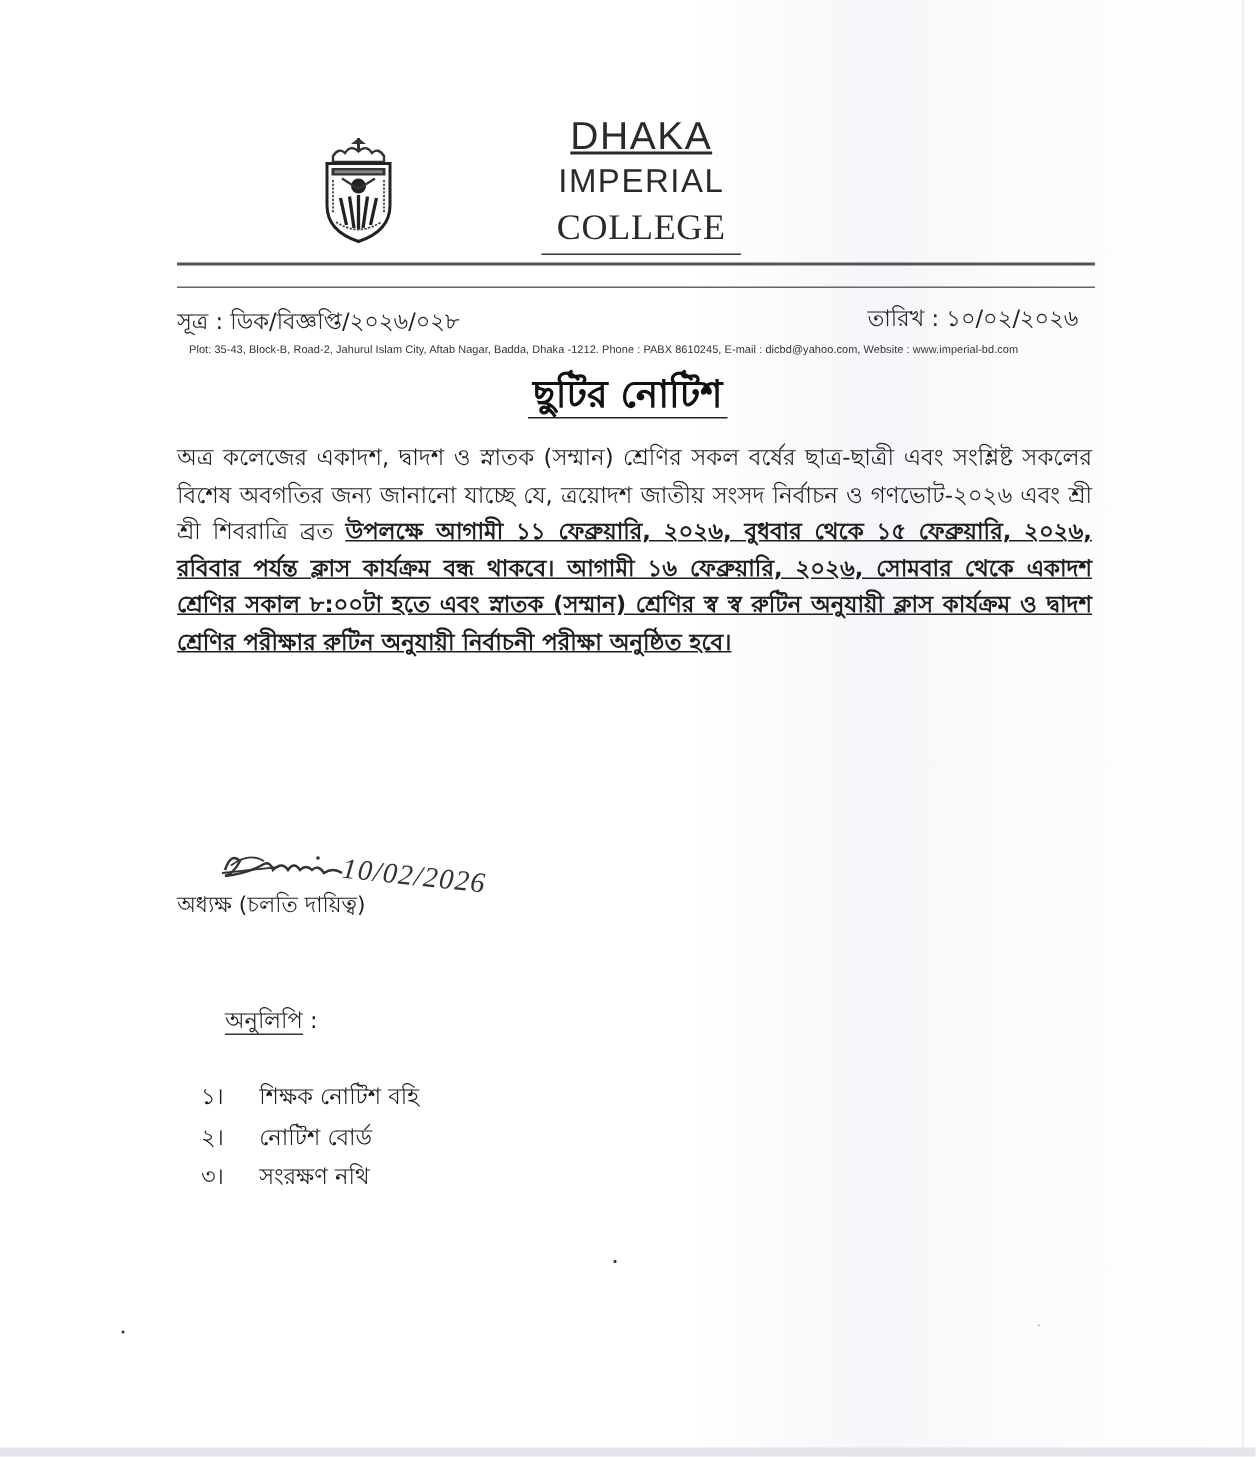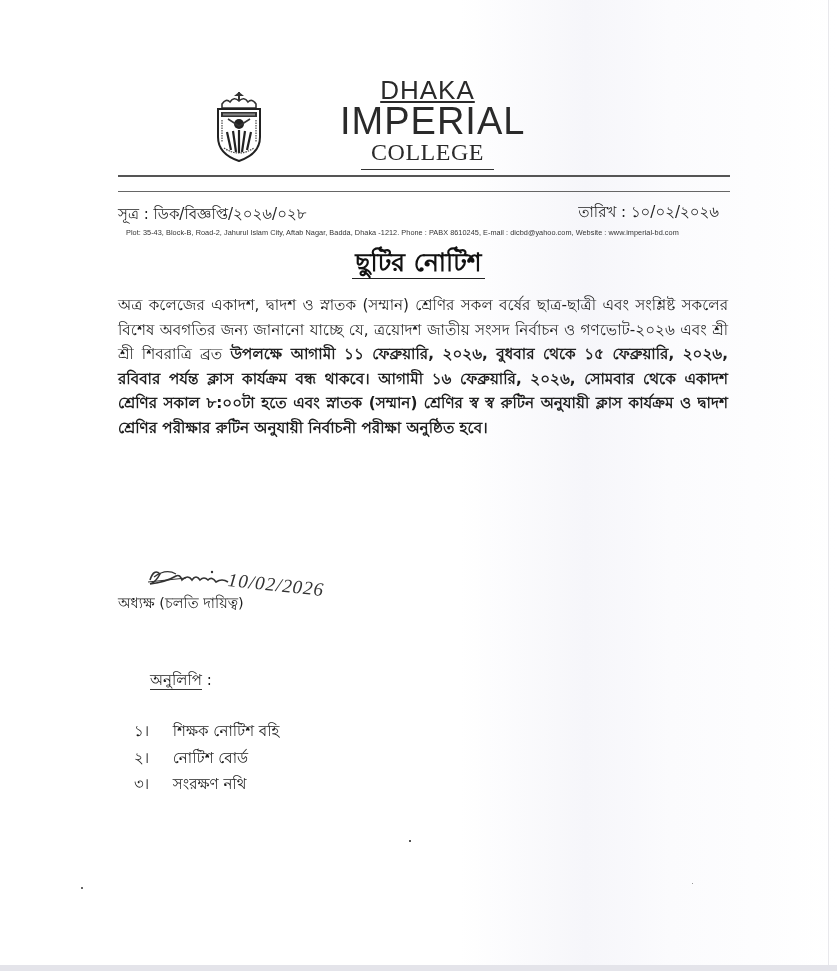--- a/index.html
+++ b/index.html
@@ -7,38 +7,38 @@
     width: 837px; height: 971px; background: #ffffff; position: relative; overflow: hidden;
     font-family: "DejaVu Sans", "Liberation Sans", sans-serif; color: #1a1a1a;
   }
   .page { position: absolute; left: 0; top: 0; width: 837px; height: 971px;
     background: linear-gradient(90deg, #ffffff 0%, #ffffff 55%, #f6f6fa 70%, #fbfbfd 80%, #ffffff 100%); }
   .right-edge { position: absolute; right: 8px; top: 0; width: 1px; height: 965px; background: #e8e8ec; }
   .bottom-edge { position: absolute; left: 0; bottom: 0; width: 837px; height: 6px; background: #e4e4ea; }
   .logo { position: absolute; left: 214px; top: 92px; width: 50px; height: 70px; }
   .brand { position: absolute; left: 340px; top: 76px; width: 175px; text-align: center; color: #2a2a2a; }
   .brand .l1 { font-family: "Liberation Sans", sans-serif; font-size: 26px; letter-spacing: 1px; line-height: 28px; text-decoration: underline; }
-  .brand .l2 { font-family: "Liberation Sans", sans-serif; font-size: 38px; letter-spacing: 1px; line-height: 34px; }
+  .brand .l2 { font-family: "Liberation Sans", sans-serif; font-size: 22px; letter-spacing: 1px; line-height: 34px; }
   .brand .l3 { font-family: "Liberation Serif", serif; font-size: 24px; letter-spacing: 0.5px; line-height: 28px;
     display: inline-block; border-bottom: 1.5px solid #333; padding: 0 10px 3px 10px; }
 
   .addr-bar { position: absolute; left: 118px; top: 175px; width: 612px; border-top: 2px solid #555; border-bottom: 1.5px solid #666;
     height: 14px; }
   .addr-text { position: absolute; left: 8px; top: 15px; font-family: "Liberation Sans", sans-serif; font-size: 7.3px; font-weight: normal;
     color: #333; white-space: nowrap; letter-spacing: 0.05px; margin-top: 36px; }
 
   .ref { position: absolute; left: 118px; top: 202px; font-size: 15px; color: #222; }
   .date { position: absolute; right: 118px; top: 200px; font-size: 15px; color: #222; }
 
   .title { position: absolute; left: 0; width: 837px; top: 243px; text-align: center; }
   .title span { font-size: 25px; font-weight: bold; color: #111; border-bottom: 1.5px solid #222; padding: 0 3px 1px 3px; }
 
   .body { position: absolute; left: 118px; top: 293px; width: 610px; font-size: 15.2px; line-height: 24.5px;
     text-align: justify; color: #1e1e1e; }
-  .body b { font-weight: bold; }
+  .body b { font-weight: bold; text-decoration: underline; }
 
   .sig { position: absolute; left: 146px; top: 560px; width: 230px; height: 40px; }
   .sig-date { position: absolute; left: 228px; top: 569px; font-family: "Liberation Serif", serif; font-style: italic;
     font-size: 19px; color: #333; transform: rotate(6deg); transform-origin: left center; letter-spacing: 1px; }
   .sig-title { position: absolute; left: 118px; top: 592px; font-size: 14.5px; color: #1e1e1e; text-align: center; }
 
   .cc-head { position: absolute; left: 150px; top: 668px; font-size: 15px; color: #1e1e1e; text-align: center; }
   .cc-head .u { border-bottom: 1.2px solid #333; }
   .cc-list { position: absolute; left: 118px; top: 702px; list-style: none; margin: 16px; padding: 0; font-size: 15px; line-height: 26.5px; color: #1e1e1e; }
   .cc-list .num { display: inline-block; width: 34px; }

